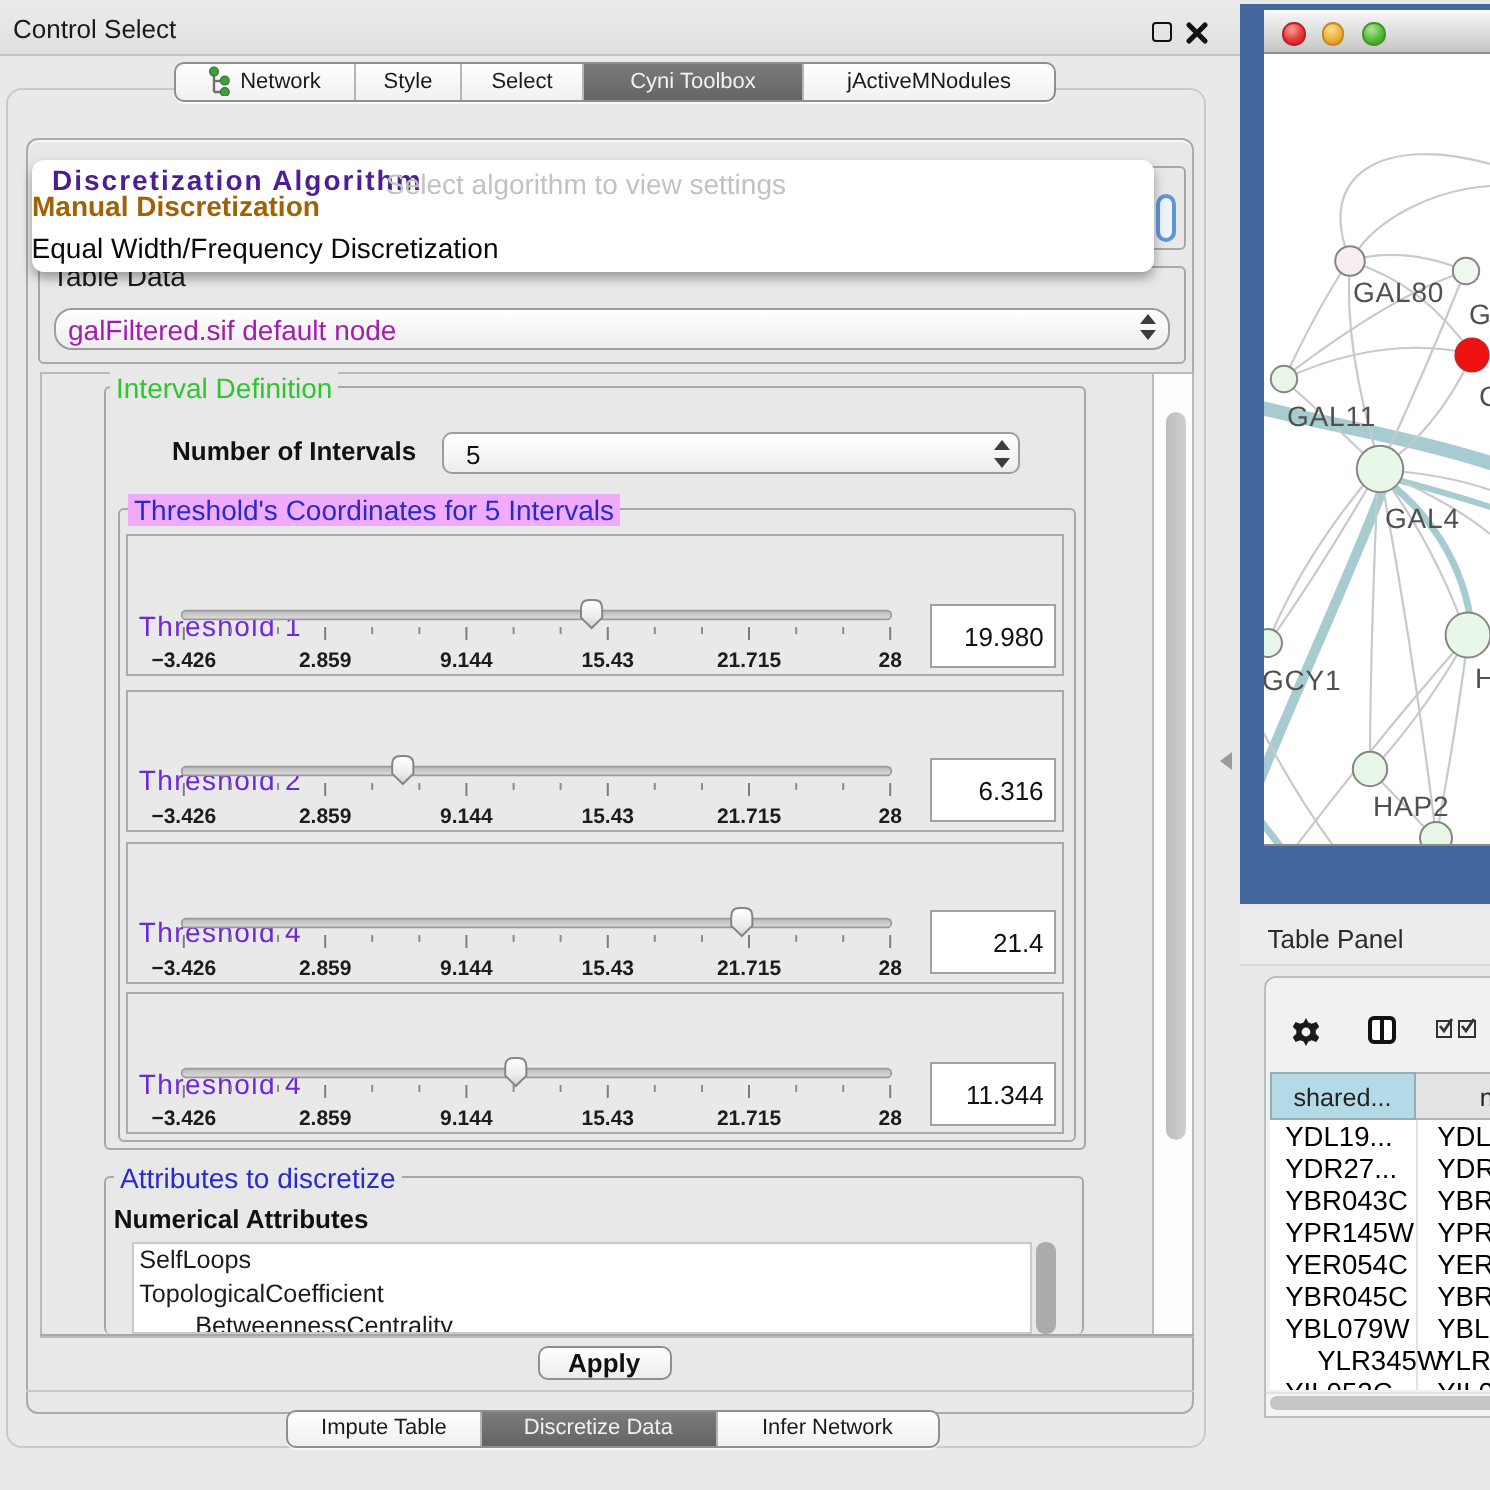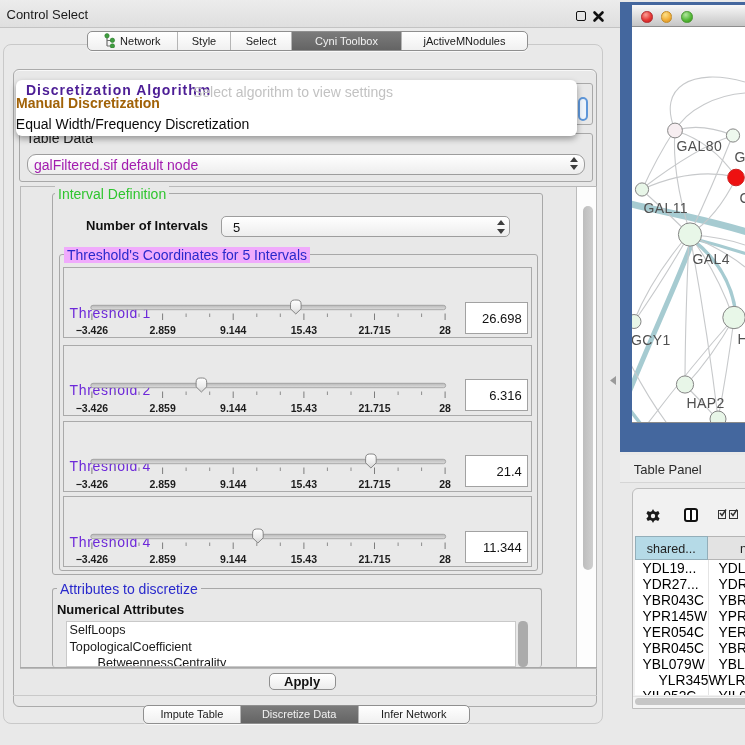--- a/index.html
+++ b/index.html
@@ -108,21 +108,21 @@
       <line x1="357.6" y1="45.5" x2="357.6" y2="49" stroke="#8d8d8d" stroke-width="1"></line>
       <line x1="381.1" y1="45.5" x2="381.1" y2="52" stroke="#7d7d7d" stroke-width="1"></line>
       <text x="27.9" y="65.5" font-family="Liberation Sans, sans-serif" font-size="10.5" font-weight="bold" fill="#1c1c1c" text-anchor="middle">−3.426</text>
       <text x="98.6" y="65.5" font-family="Liberation Sans, sans-serif" font-size="10.5" font-weight="bold" fill="#1c1c1c" text-anchor="middle">2.859</text>
       <text x="169.2" y="65.5" font-family="Liberation Sans, sans-serif" font-size="10.5" font-weight="bold" fill="#1c1c1c" text-anchor="middle">9.144</text>
       <text x="239.9" y="65.5" font-family="Liberation Sans, sans-serif" font-size="10.5" font-weight="bold" fill="#1c1c1c" text-anchor="middle">15.43</text>
       <text x="310.5" y="65.5" font-family="Liberation Sans, sans-serif" font-size="10.5" font-weight="bold" fill="#1c1c1c" text-anchor="middle">21.715</text>
       <text x="381.1" y="65.5" font-family="Liberation Sans, sans-serif" font-size="10.5" font-weight="bold" fill="#1c1c1c" text-anchor="middle">28</text>
       <path d="M 226.5 36.2 Q 226.5 32.0 230.6 32.0 L 233.0 32.0 Q 237.1 32.0 237.1 36.2 L 237.1 40.8 L 231.8 46.0 L 226.5 40.8 Z" fill="url(#th)" stroke="#858585" stroke-width="1"></path>
     </svg>
-  <div class="tval">26.698</div>
+  <div class="tval">19.980</div>
 </div>
 
 <div class="tbox" style="top:344.5px">
   <div class="tlab">Threshold 2</div>
   <svg width="469" height="71" style="position:absolute;left:0;top:0">
       <defs>
         <linearGradient id="tg" x1="0" y1="0" x2="0" y2="1">
           <stop offset="0" stop-color="#b9b9b9"></stop>
           <stop offset="1" stop-color="#dedede"></stop>
         </linearGradient>

